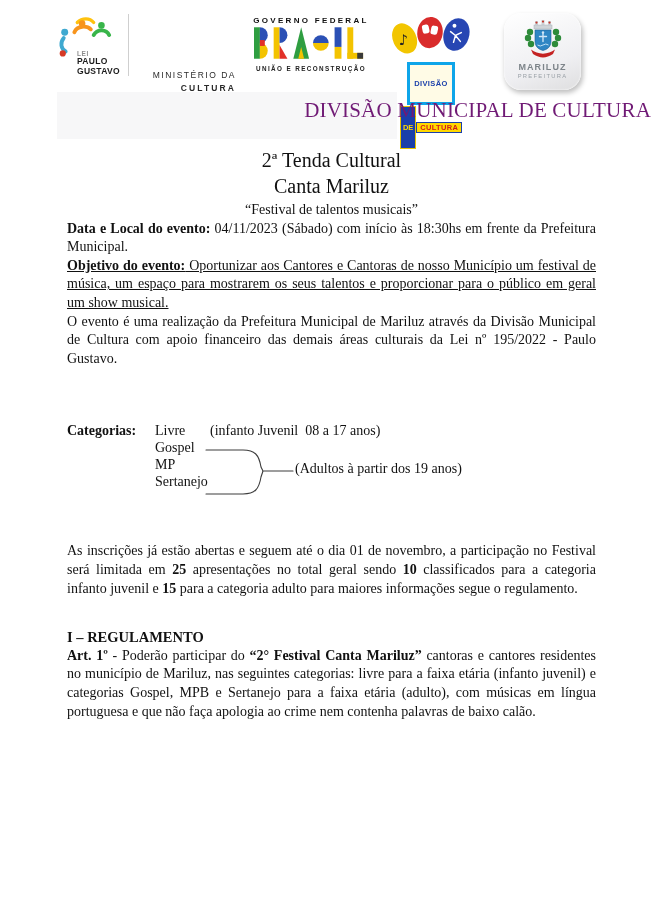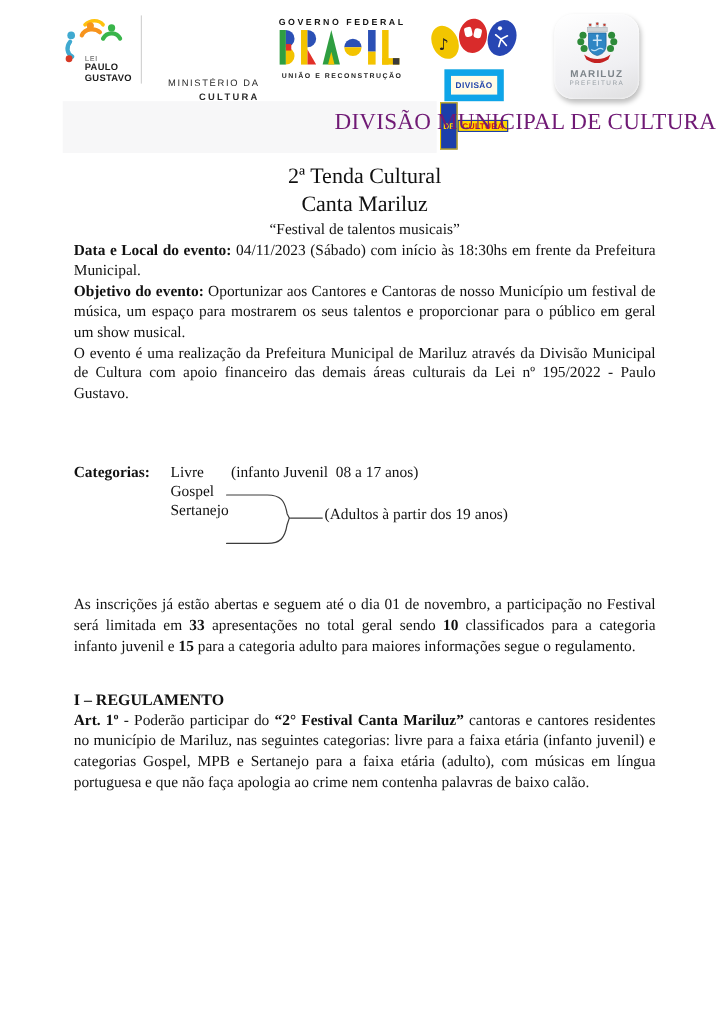--- a/index.html
+++ b/index.html
@@ -27,21 +27,21 @@
   .hdr-brasil { position:absolute; left:249px; top:16px; width:124px; text-align:center;
     font-family:"Liberation Sans", sans-serif; }
   .br-top { font-size:8px; font-weight:bold; letter-spacing:2.3px; color:#111; white-space:nowrap; }
   .br-logo { margin:2px 0 1px 0; }
   .br-bottom { font-size:6.3px; font-weight:bold; letter-spacing:1.4px; color:#222; white-space:nowrap; }
 
   .hdr-divisao { position:absolute; left:388px; top:13px; width:86px; text-align:center;
     font-family:"Liberation Sans", sans-serif; }
   .dv-row1 { margin-top:0px; }
   .dv-box1 { display:inline-block; font-size:7.5px; font-weight:bold; color:#1b3faa;
-    background:#fffbe6; border:6px solid #0ea5e9; padding:4px 4px; letter-spacing:.4px; }
+    background:#fffbe6; border:3px solid #0ea5e9; padding:14px 4px; letter-spacing:.4px; }
   .dv-row2 { margin-top:1px; }
   .dv-de { display:inline-block; font-size:7.5px; font-weight:bold; color:#ffd800;
     background:#1b3faa; border:1px solid #e8c400; padding:16px 2px; }
   .dv-cultura { display:inline-block; font-size:7.5px; font-weight:bold; color:#d11a1a;
     background:#ffd800; border:1px solid #1b3faa; padding:0 3px; letter-spacing:.3px; }
 
   .hdr-mariluz { position:absolute; left:504px; top:13px; width:77px; height:77px;
     border-radius:17px; background:linear-gradient(160deg,#ffffff 0%,#efeff2 65%,#dededf 100%);
     box-shadow:1.5px 3px 5px rgba(0,0,0,.25), inset 0 0 2px #ffffff; }
   .mz-crest { display:block; margin:5px auto 0 auto; }
@@ -55,21 +55,21 @@
     font-size:21px; letter-spacing:.2px; color:#701a75; }
 
   .content { position:absolute; left:67px; top:145px; width:529px;
     font-size:14px; line-height:18.6px; }
 
   .event-title { text-align:center; font-size:20px; line-height:26px; margin-top:2px; }
   .event-sub { text-align:center; font-size:14px; margin-top:2px; }
 
   p.para { margin:0; text-align:justify; }
   .p-data       { margin-top:23px; }
-  .p-objetivo   { margin-top:22px; }
+  .p-objetivo   { margin-top:22px;text-decoration:underline; }
   .p-realizacao { margin-top:13px; }
   .p-inscricoes { margin-top:38px; }
   .p-art1       { margin-top:18px; }
 
   .cats { margin-top:54px; line-height:17px; position:relative; height:120px; }
   .cat-row1 { display:flex; }
   .cat-label { font-weight:bold; width:88px; flex:none; }
   .cat-first { width:55px; flex:none; }
   .cat-note1 { white-space:pre; }
   .cat-item { margin-left:88px; }
@@ -202,29 +202,30 @@
 
     <p class="para p-realizacao">O evento é uma realização da Prefeitura Municipal de Mariluz através da Divisão Municipal de Cultura com apoio financeiro das demais áreas culturais da Lei nº 195/2022 - Paulo Gustavo.</p>
 
     <div class="cats">
       <div class="cat-row1">
         <span class="cat-label">Categorias:</span>
         <span class="cat-first">Livre</span>
         <span class="cat-note1">(infanto Juvenil  08 a 17 anos)</span>
       </div>
       <div class="cat-item">Gospel</div>
+      <div class="cat-item">MP</div>
       <div class="cat-item">Sertanejo</div>
       <svg class="brace-svg" width="96" height="54" viewBox="0 0 96 54">
         <path d="M1,5 H38 C50,5 54,10 56,22 L58,26" stroke="#3c3c3c" stroke-width="1.1" fill="none" stroke-linecap="round"></path>
         <path d="M1,49 H38 C50,49 54,44 56,32 L58,26" stroke="#3c3c3c" stroke-width="1.1" fill="none" stroke-linecap="round"></path>
         <path d="M59,26 H88" stroke="#3c3c3c" stroke-width="1.1" fill="none" stroke-linecap="round"></path>
       </svg>
       <span class="cat-note2">(Adultos à partir dos 19 anos)</span>
     </div>
 
-    <p class="para p-inscricoes"><span>As inscrições já estão abertas e seguem até o dia 01 de novembro, a participação no Festival será limitada em </span><b>33</b><span> apresentações no total geral sendo </span><b>10</b><span> classificados para a categoria infanto juvenil e </span><b>15</b><span> para a categoria adulto para maiores informações segue o regulamento.</span></p>
+    <p class="para p-inscricoes"><span>As inscrições já estão abertas e seguem até o dia 01 de novembro, a participação no Festival será limitada em </span><b>25</b><span> apresentações no total geral sendo </span><b>10</b><span> classificados para a categoria infanto juvenil e </span><b>15</b><span> para a categoria adulto para maiores informações segue o regulamento.</span></p>
 
     <div class="h-regulamento">I – REGULAMENTO</div>
 
     <p class="para p-art1"><b>Art. 1º</b><span> - Poderão participar do </span><b>“2° Festival Canta Mariluz”</b><span> cantoras e cantores residentes no município de Mariluz, nas seguintes categorias: livre para a faixa etária (infanto juvenil) e categorias Gospel, MPB e Sertanejo para a faixa etária (adulto), com músicas em língua portuguesa e que não faça apologia ao crime nem contenha palavras de baixo calão.</span></p>
 
   </div>
 </div>
 
 </body></html>

